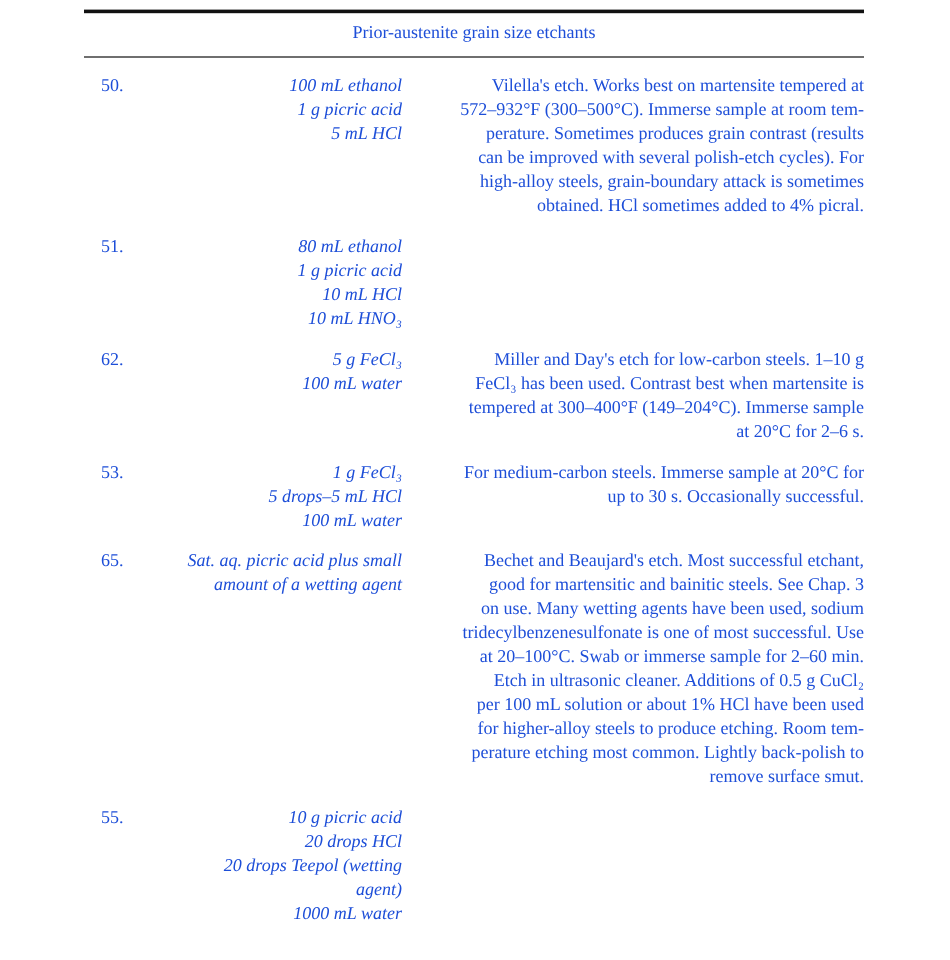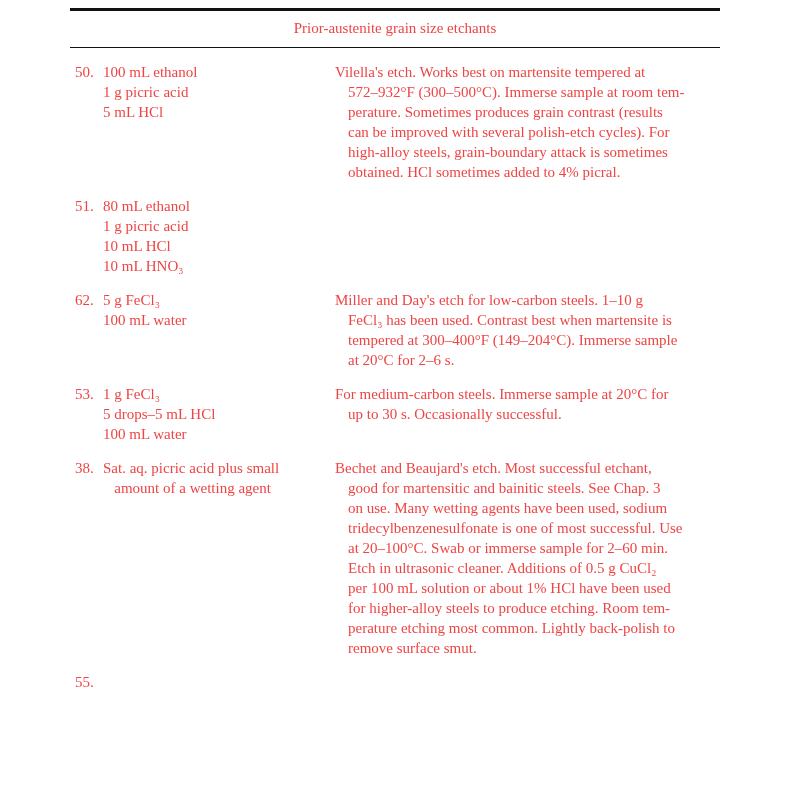--- a/index.html
+++ b/index.html
@@ -2,48 +2,49 @@
 <html><head>
 <meta charset="utf-8">
 <style>
   html, body { margin: 0; padding: 0; background: #ffffff; }
   .page {
     position: relative;
     width: 792px;
     height: 800px;
     background: #ffffff;
     font-family: "Liberation Serif", "DejaVu Serif", serif;
-    color: #ef4444;
+    color: #1d4ed8;
     font-size: 15px;
     line-height: 20px;
     overflow: hidden;
   }
   .content {
     position: absolute;
     left: 70px;
     top: 8px;
     width: 650px;
   }
   .rule-thick { border-top: 3px solid #111; height: 0; }
   .rule-thin  { border-top: 1.5px solid #111; height: 0; }
   .table-title {
     text-align: center;
     padding: 7px 0 9px 0;
   }
-  .rows { padding-top: 14px; padding-left: 5px; }
+  .rows { padding-top: 14px; padding-left: 5px; text-align: right; }
   .row {
     display: flex;
     align-items: flex-start;
     margin-bottom: 14px;
   }
   .num  { width: 28px; flex: none; }
   .comp {
     width: 232px;
     flex: none;
     white-space: pre-wrap;
+    font-style: italic;
   }
   .desc {
     flex: 1;
     white-space: pre-line;
     padding-left: 13px;
     text-indent: -13px;
   }
 </style>
 </head>
 <body>
@@ -90,34 +91,39 @@
       <div class="row">
         <div class="num">53.</div>
         <div class="comp">1 g FeCl₃
 5 drops–5 mL HCl
 100 mL water</div>
         <div class="desc">For medium-carbon steels. Immerse sample at 20°C for
 up to 30 s. Occasionally successful.</div>
       </div>
 
       <div class="row">
-        <div class="num">38.</div>
+        <div class="num">65.</div>
         <div class="comp">Sat. aq. picric acid plus small
    amount of a wetting agent</div>
         <div class="desc">Bechet and Beaujard's etch. Most successful etchant,
 good for martensitic and bainitic steels. See Chap. 3
 on use. Many wetting agents have been used, sodium
 tridecylbenzenesulfonate is one of most successful. Use
 at 20–100°C. Swab or immerse sample for 2–60 min.
 Etch in ultrasonic cleaner. Additions of 0.5 g CuCl₂
 per 100 mL solution or about 1% HCl have been used
 for higher-alloy steels to produce etching. Room tem-
 perature etching most common. Lightly back-polish to
 remove surface smut.</div>
       </div>
 
       <div class="row">
         <div class="num">55.</div>
+        <div class="comp">10 g picric acid
+20 drops HCl
+20 drops Teepol (wetting
+  agent)
+1000 mL water</div>
       </div>
 
     </div>
   </div>
 </div>
 
 </body></html>

